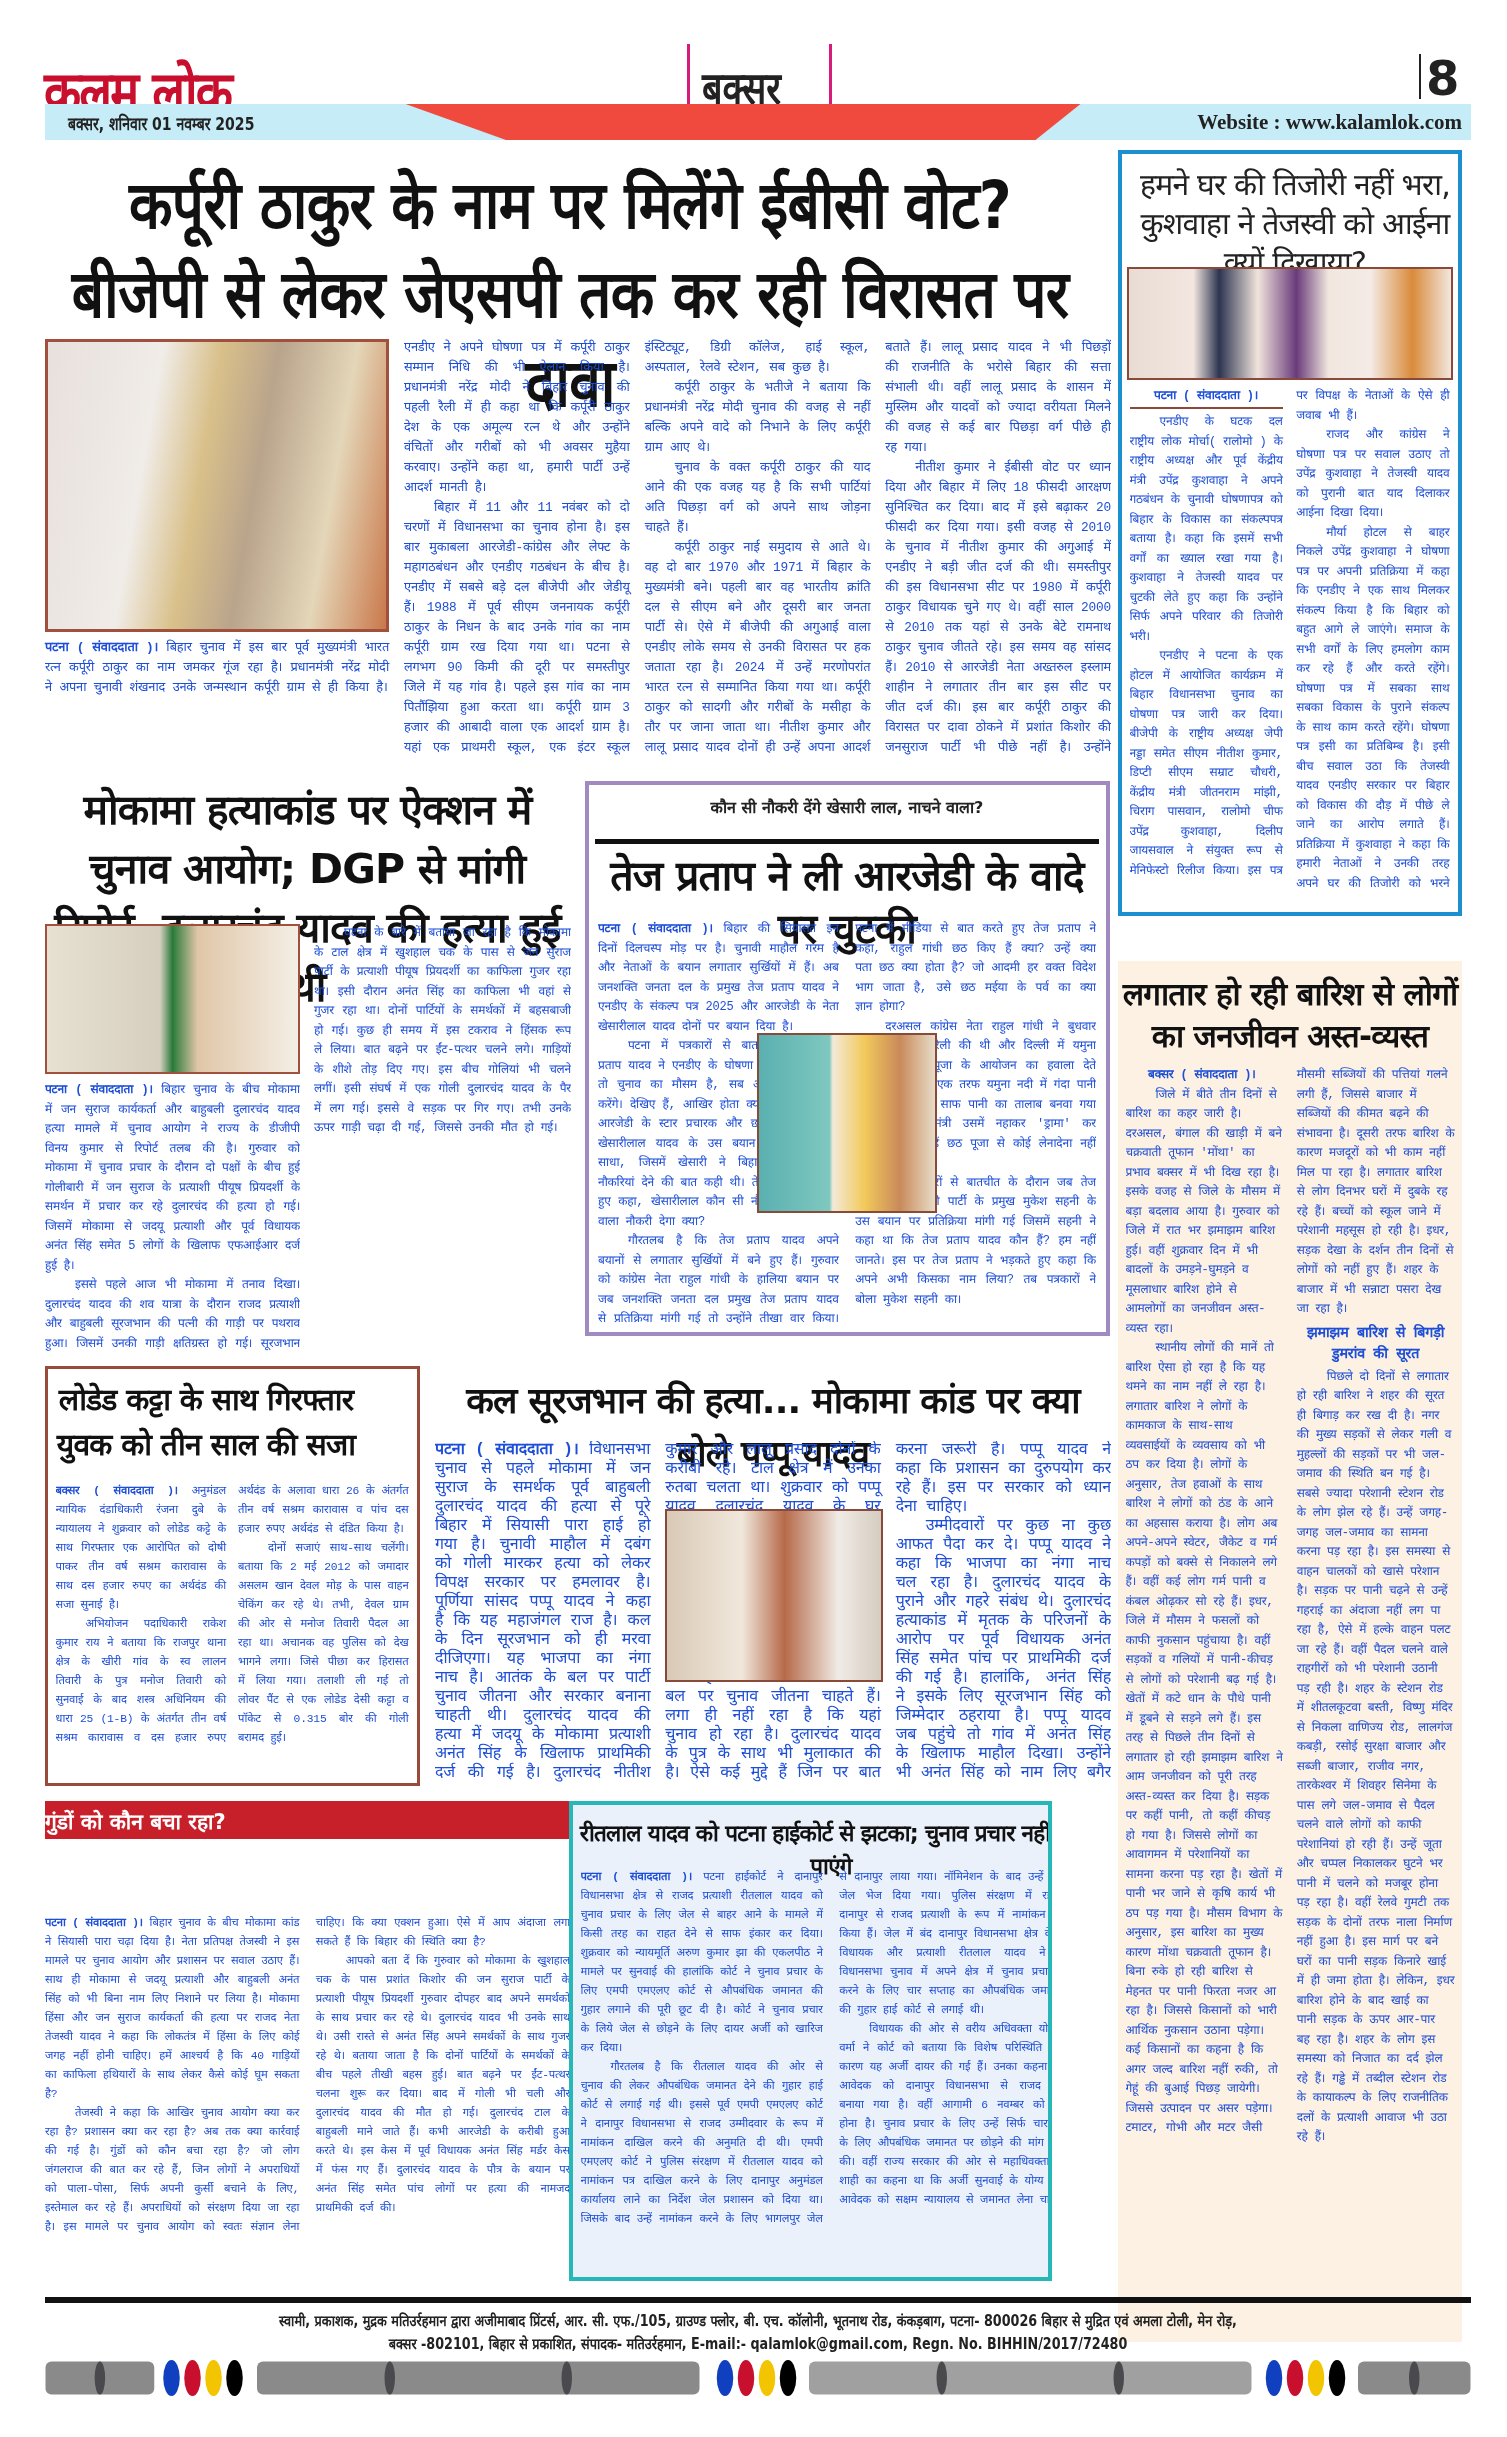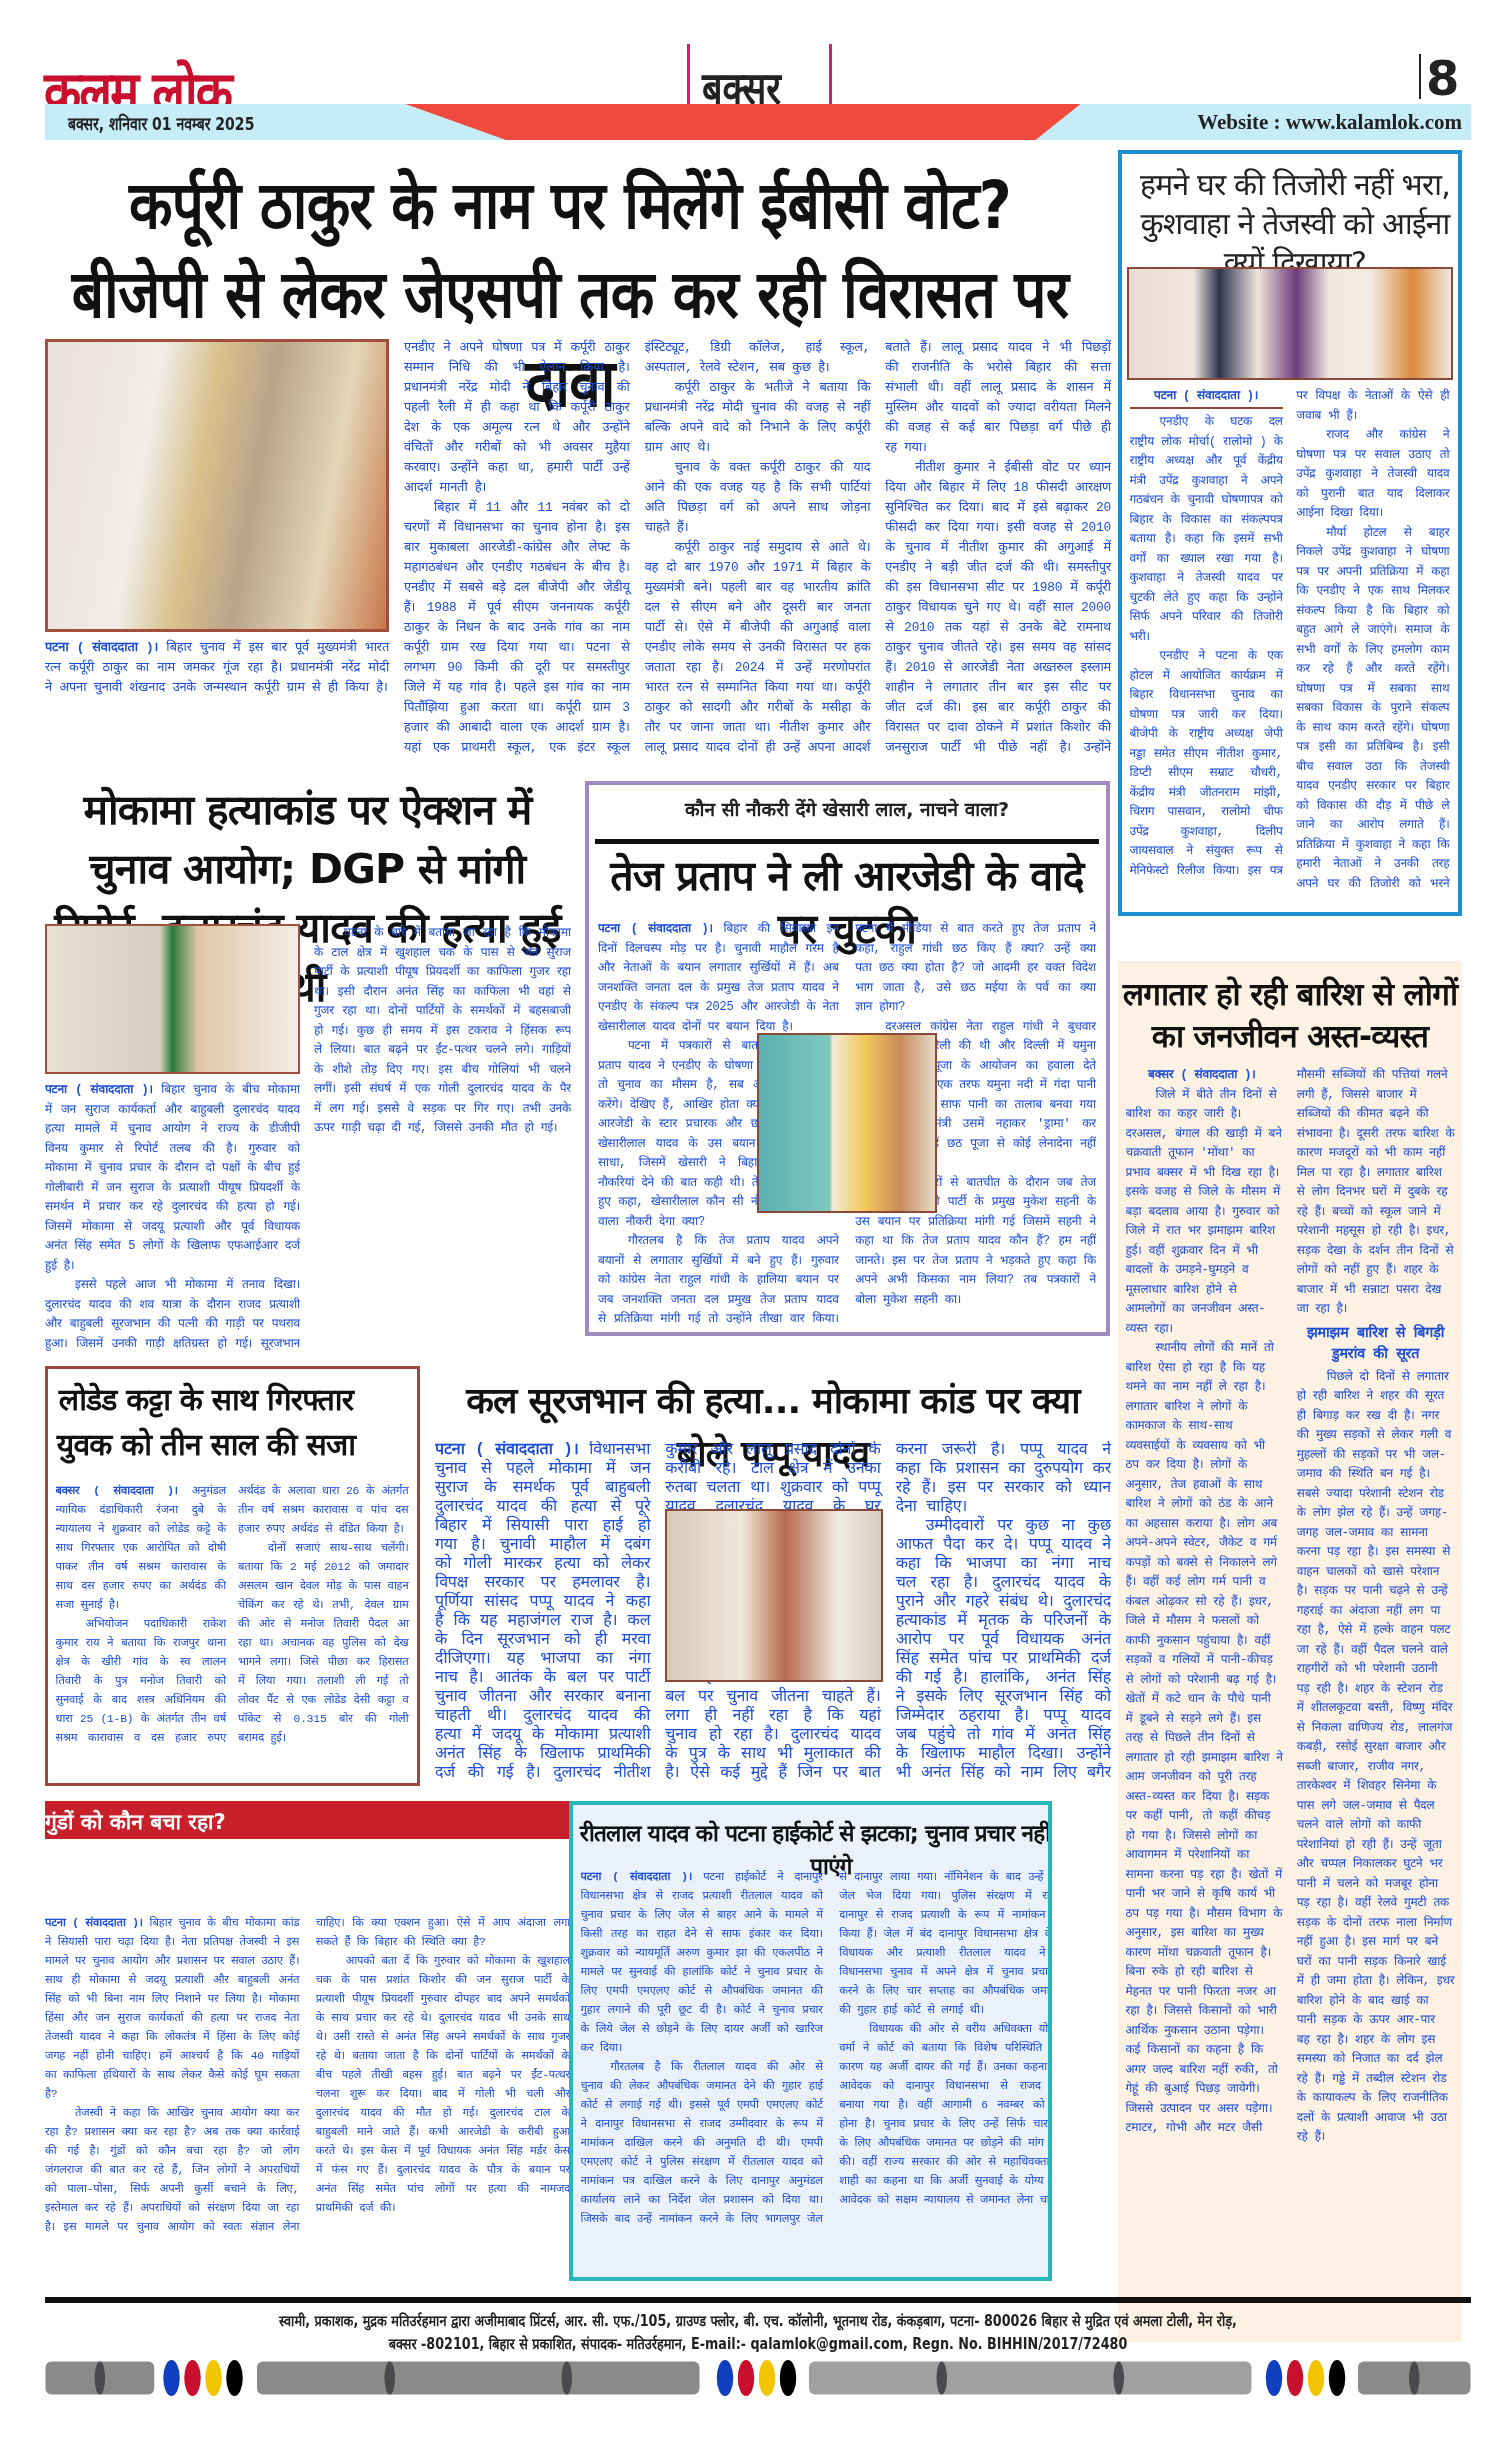--- a/index.html
+++ b/index.html
@@ -76,21 +76,21 @@
     <span class="lead">पटना ( संवाददाता )।</span>
     <span>बिहार चुनाव के बीच मोकामा में जन सुराज कार्यकर्ता और बाहुबली दुलारचंद यादव हत्या मामले में चुनाव आयोग ने राज्य के डीजीपी विनय कुमार से रिपोर्ट तलब की है। गुरुवार को मोकामा में चुनाव प्रचार के दौरान दो पक्षों के बीच हुई गोलीबारी में जन सुराज के प्रत्याशी पीयूष प्रियदर्शी के समर्थन में प्रचार कर रहे दुलारचंद की हत्या हो गई। जिसमें मोकामा से जदयू प्रत्याशी और पूर्व विधायक अनंत सिंह समेत 5 लोगों के खिलाफ एफआईआर दर्ज हुई है।</span>
     <p>इससे पहले आज भी मोकामा में तनाव दिखा। दुलारचंद यादव की शव यात्रा के दौरान राजद प्रत्याशी और बाहुबली सूरजभान की पत्नी की गाड़ी पर पथराव हुआ। जिसमें उनकी गाड़ी क्षतिग्रस्त हो गई। सूरजभान और वीणा देवी ने चुनाव आयोग से मामले में हस्तक्षेप की मांग की थी। वहीं अनंत सिंह इस घटना के पीछे सूरजभान का हाथ बता रहे हैं। नेता प्रतिपक्ष तेजस्वी यादव ने भी सवाल उठाते हुए पूछा कि प्रशासन कहां है, कौन गुंडों को बचा रहा है। 40 गाड़ियों के साथ काफिला निकाला जा रहा है। उन्होंने कहा कि चुनाव आयोग को खुद इस मामले का संज्ञान लेना चाहिए।</p>
   </div>
   <div class="abs body-text" style="left:269px;top:143px;width:257px;height:428px;overflow:hidden;font-size:12px;line-height:19.5px">
     <p>घटना के बारे में बताया जा रहा है कि मोकामा के टाल क्षेत्र में खुशहाल चक के पास से जन सुराज पार्टी के प्रत्याशी पीयूष प्रियदर्शी का काफिला गुजर रहा था। इसी दौरान अनंत सिंह का काफिला भी वहां से गुजर रहा था। दोनों पार्टियों के समर्थकों में बहसबाजी हो गई। कुछ ही समय में इस टकराव ने हिंसक रूप ले लिया। बात बढ़ने पर ईंट-पत्थर चलने लगे। गाड़ियों के शीशे तोड़ दिए गए। इस बीच गोलियां भी चलने लगीं। इसी संघर्ष में एक गोली दुलारचंद यादव के पैर में लग गई। इससे वे सड़क पर गिर गए। तभी उनके ऊपर गाड़ी चढ़ा दी गई, जिससे उनकी मौत हो गई।</p>
   </div>
 </div>
 
 <div class="abs" style="left:585px;top:781px;width:525px;height:555px;border:4.5px solid #a08ac0;overflow:hidden;background:#fff">
-  <div class="abs" style="left:0;top:10.5px;width:516px;text-align:center;font-size:19px;font-weight:bold;color:#222">कौन सी नौकरी देंगे खेसारी लाल, नाचने वाला?</div>
+  <div class="abs" style="left:0;top:10.5px;width:516px;text-align:center;font-size:16px;font-weight:bold;color:#222">कौन सी नौकरी देंगे खेसारी लाल, नाचने वाला?</div>
   <div class="abs" style="left:6px;top:54px;width:504px;height:4.5px;background:#111"></div>
   <div class="abs headline" style="left:0;top:65px;width:516px;font-size:41px;line-height:53px">तेज प्रताप ने ली आरजेडी के वादे पर चुटकी</div>
   <div class="abs body-text cols2" style="left:9px;top:135px;width:498px;height:413px;overflow:hidden;font-size:12px;line-height:19.5px">
     <span class="lead">पटना ( संवाददाता )।</span>
     <span>बिहार की सियासत इन दिनों दिलचस्प मोड़ पर है। चुनावी माहौल गरम है और नेताओं के बयान लगातार सुर्खियों में हैं। अब जनशक्ति जनता दल के प्रमुख तेज प्रताप यादव ने एनडीए के संकल्प पत्र 2025 और आरजेडी के नेता खेसारीलाल यादव दोनों पर बयान दिया है।</span>
     <p>पटना में पत्रकारों से बात करते हुए तेज प्रताप यादव ने एनडीए के घोषणा पत्र पर कहा, ये तो चुनाव का मौसम है, सब अपना-अपना वादा करेंगे। देखिए हैं, आखिर होता क्या है। उन्होंने आगे आरजेडी के स्टार प्रचारक और छपरा से उम्मीदवार खेसारीलाल यादव के उस बयान पर भी निशाना साधा, जिसमें खेसारी ने बिहार में दो करोड़ नौकरियां देने की बात कही थी। तेज प्रताप ने हंसते हुए कहा, खेसारीलाल कौन सी नौकरी देगा? नाचने वाला नौकरी देगा क्या?</p>
     <p>गौरतलब है कि तेज प्रताप यादव अपने बयानों से लगातार सुर्खियों में बने हुए हैं। गुरुवार को कांग्रेस नेता राहुल गांधी के हालिया बयान पर जब जनशक्ति जनता दल प्रमुख तेज प्रताप यादव से प्रतिक्रिया मांगी गई तो उन्होंने तीखा वार किया। पटना में मीडिया से बात करते हुए तेज प्रताप ने कहा, राहुल गांधी छठ किए हैं क्या? उन्हें क्या पता छठ क्या होता है? जो आदमी हर वक्त विदेश भाग जाता है, उसे छठ मईया के पर्व का क्या ज्ञान होगा?</p>
     <p>दरअसल कांग्रेस नेता राहुल गांधी ने बुधवार को एक चुनावी रैली की थी और दिल्ली में यमुना के किनारे छठ पूजा के आयोजन का हवाला देते हुए कहा था कि एक तरफ यमुना नदी में गंदा पानी था और बगल में साफ पानी का तालाब बनवा गया था ताकि प्रधानमंत्री उसमें नहाकर 'ड्रामा' कर सकें, जबकि उन्हें छठ पूजा से कोई लेनादेना नहीं है।</p>
     <p>वहीं पत्रकारों से बातचीत के दौरान जब तेज प्रताप से वीआईपी पार्टी के प्रमुख मुकेश सहनी के उस बयान पर प्रतिक्रिया मांगी गई जिसमें सहनी ने कहा था कि तेज प्रताप यादव कौन हैं? हम नहीं जानते। इस पर तेज प्रताप ने भड़कते हुए कहा कि अपने अभी किसका नाम लिया? तब पत्रकारों ने बोला मुकेश सहनी का।</p>
   </div>

